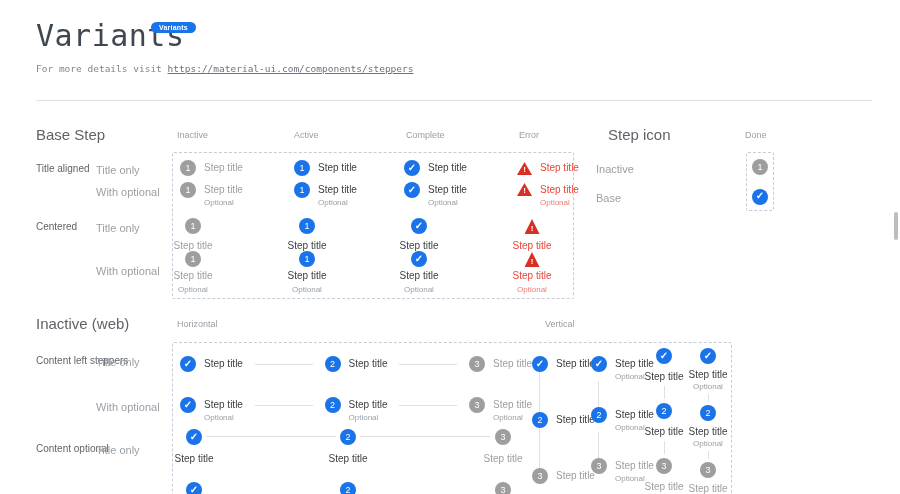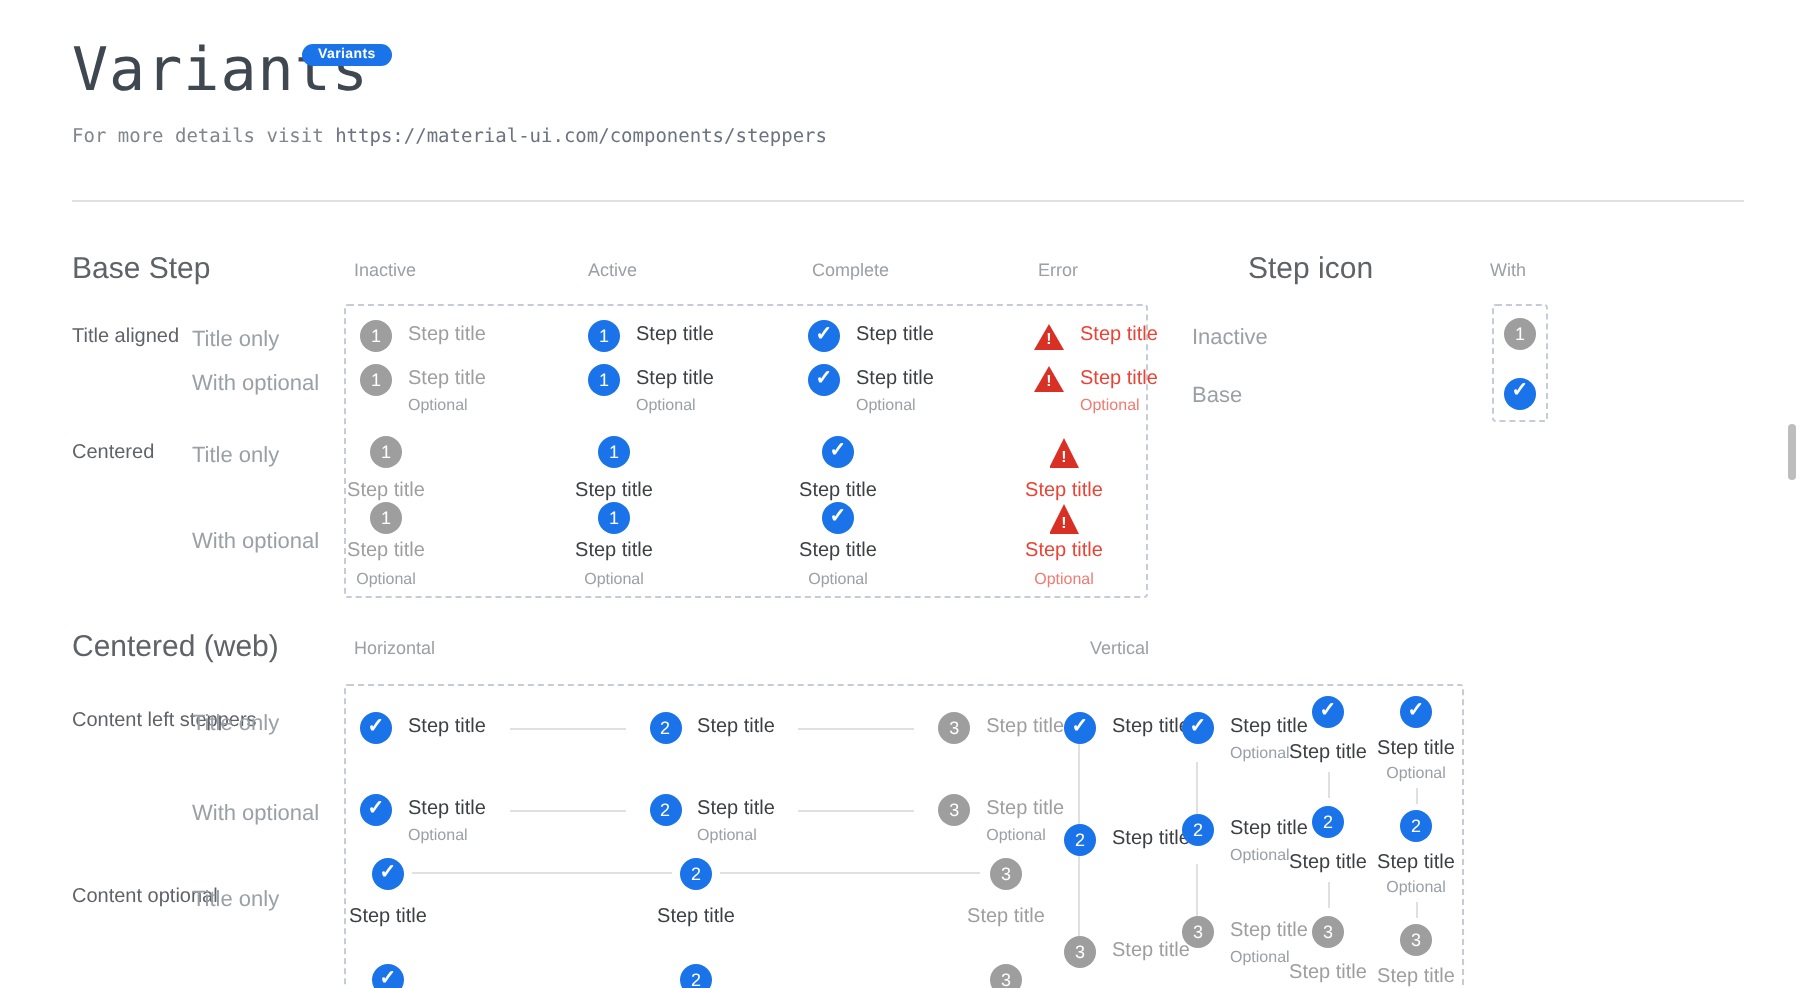--- a/index.html
+++ b/index.html
@@ -4,21 +4,21 @@
 <style>
   html,body{margin:0;padding:0}
   body{width:900px;height:494px;position:relative;background:#fff;overflow:hidden;
        font-family:"Liberation Sans",sans-serif;color:#3c4043;}
   .abs{position:absolute}
   .mono{font-family:"DejaVu Sans Mono",monospace}
   .page-title{font-size:30px;font-weight:500;color:#3f4750;letter-spacing:0.5px}
   .badge{background:#1a73e8;color:#fff;font-size:7px;font-weight:700;padding:2px 8px;
          border-radius:8px;letter-spacing:0.2px}
   .subtitle{font-size:9.5px;color:#80868b}
-  .subtitle a{color:#6b7280;cursor:pointer}
+  .subtitle a{color:#6b7280;text-decoration:underline;cursor:pointer}
   .divider{height:1px;background:#e0e0e0}
   .h-sec{font-size:15px;color:#5f6368;font-weight:400}
   .colhead{font-size:9px;color:#9aa0a6}
   .grouplab{font-size:10px;color:#5f6368}
   .sublab{font-size:11px;color:#9aa0a6}
   .dashbox{border:1px dashed #c6cbda;border-radius:2px}
   .step{display:flex;align-items:center;gap:8px}
   .step.top{align-items:flex-start}
   .lblcol{display:flex;flex-direction:column}
   .c{width:16px;height:16px;border-radius:50%;display:flex;align-items:center;
@@ -162,32 +162,32 @@
   <span class="opt">Optional</span>
 </div>
 <div class="abs ccell" style="left:502px;top:251px;width:60px;gap:4px">
   <div class="tri">
       <span>!</span>
     </div>
   <span class="stitle redtxt" style="line-height:10px">Step title</span>
   <span class="opt redlt">Optional</span>
 </div>
 
-<div class="abs h-sec" style="left:624px;top:126px">Step icon</div>
-<div class="abs colhead" style="left:745px;top:130px">With</div>
+<div class="abs h-sec" style="left:608px;top:126px">Step icon</div>
+<div class="abs colhead" style="left:745px;top:130px">Done</div>
 <div class="abs sublab" style="left:596px;top:163px">Inactive</div>
 <div class="abs sublab" style="left:596px;top:192px">Base</div>
 <div class="abs dashbox" style="left:746px;top:152px;width:26px;height:57px;display:flex;flex-direction:column;align-items:center;justify-content:center;gap:14px">
   <div class="c gray">1</div>
   <div class="c blue">
       <span class="chk">✓</span>
     </div>
 </div>
 
-<div class="abs h-sec" style="left:36px;top:315px">Centered (web)</div>
+<div class="abs h-sec" style="left:36px;top:315px">Inactive (web)</div>
 <div class="abs colhead" style="left:177px;top:319px">Horizontal</div>
 <div class="abs colhead" style="left:545px;top:319px">Vertical</div>
 
 <div class="abs grouplab" style="left:36px;top:355px">Content left steppers</div>
 <div class="abs sublab" style="left:96px;top:356px">Title only</div>
 <div class="abs sublab" style="left:96px;top:401px">With optional</div>
 <div class="abs grouplab" style="left:36px;top:443px">Content optional</div>
 <div class="abs sublab" style="left:96px;top:444px">Title only</div>
 
 <div class="abs dashbox" style="left:172px;top:342px;width:558px;height:200px"></div>

